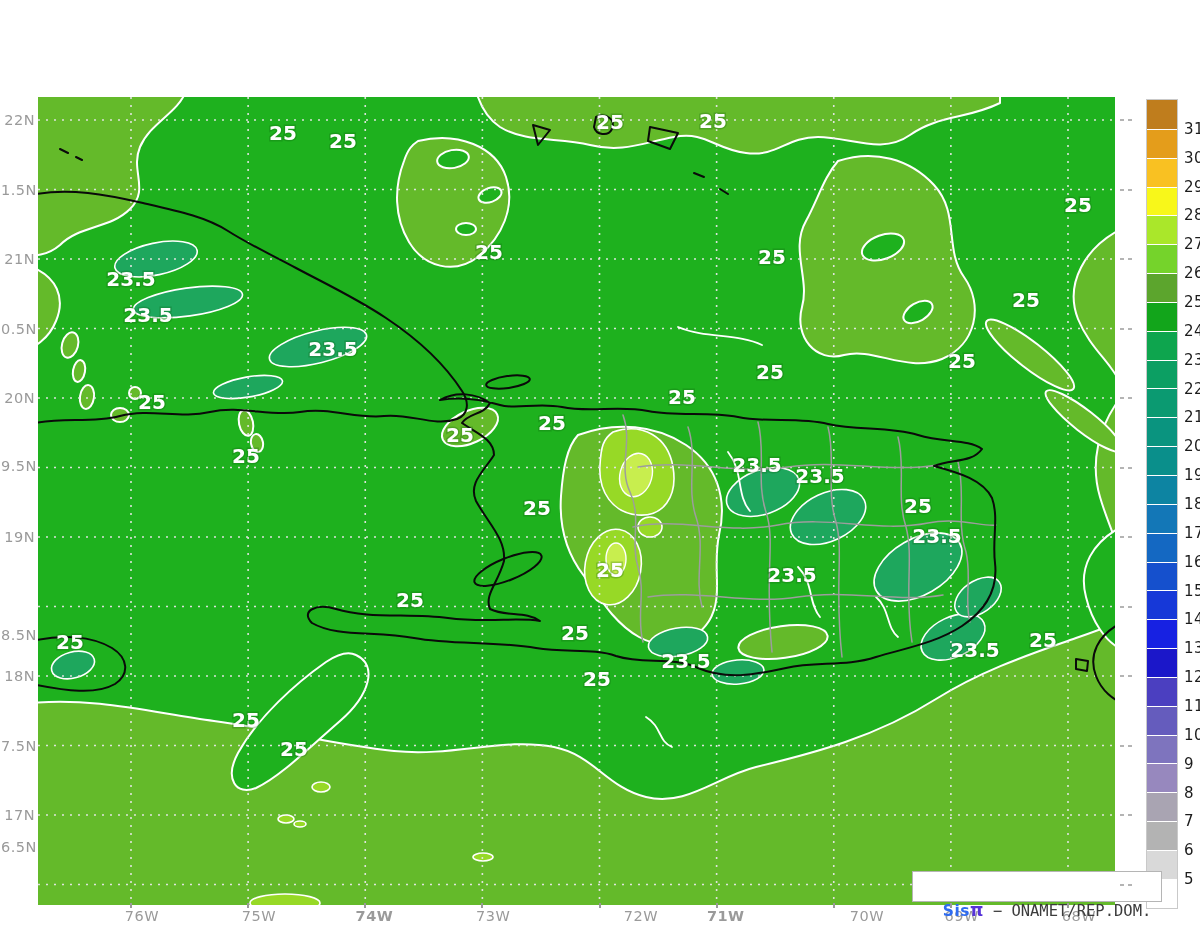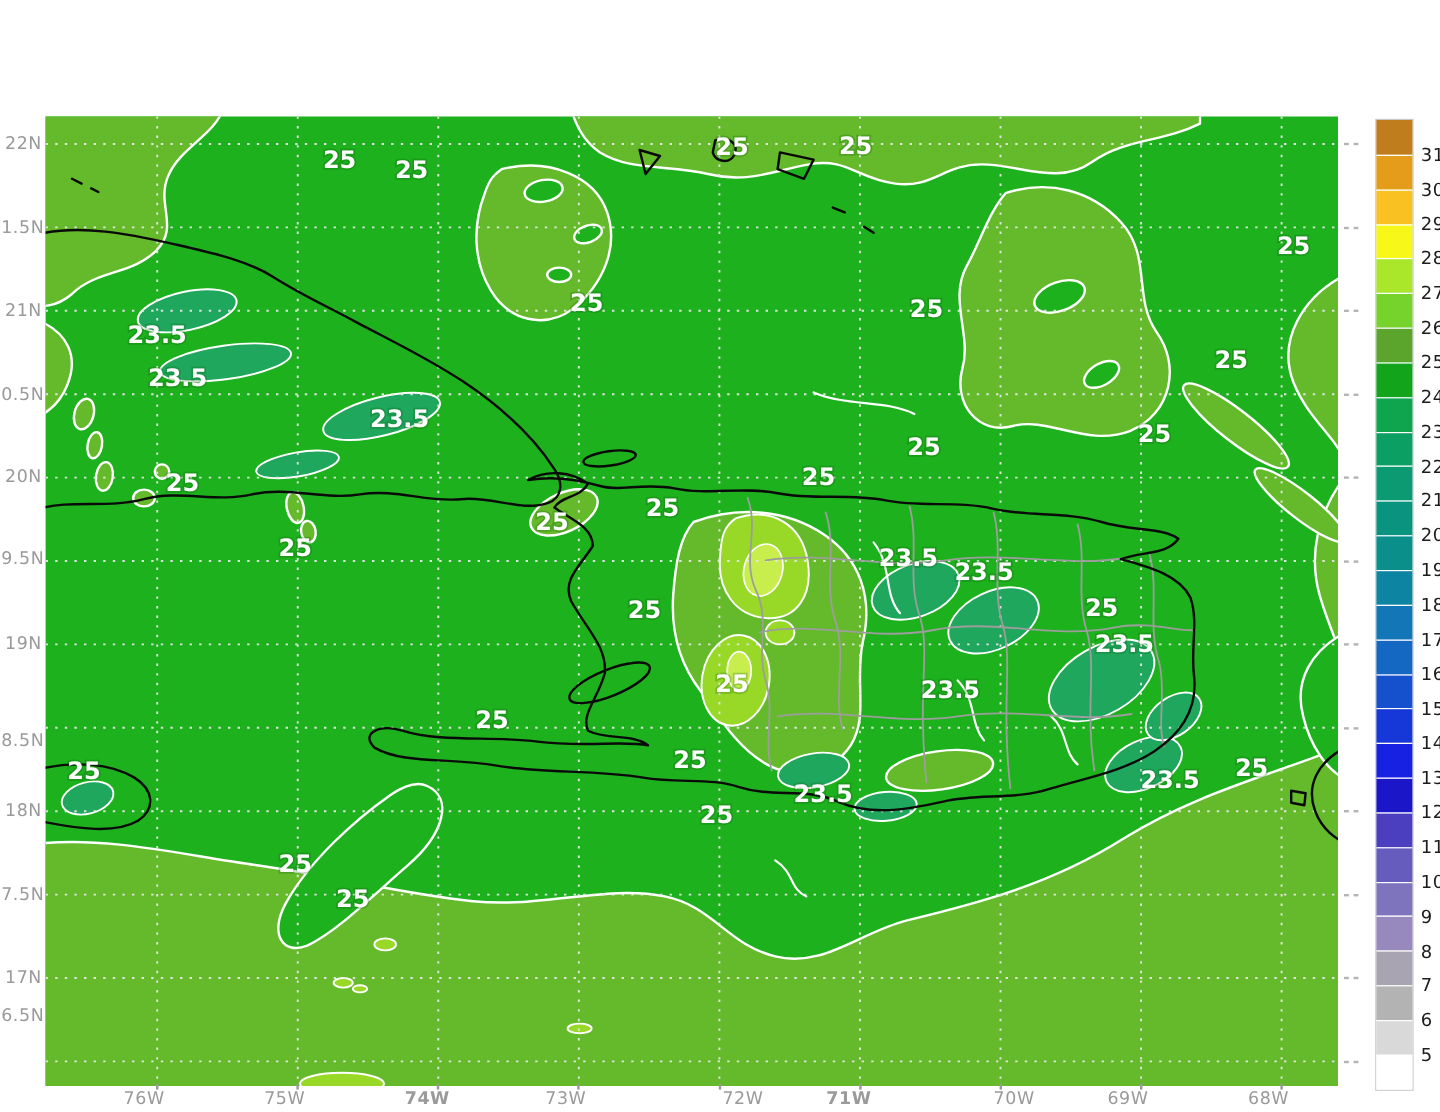--- a/index.html
+++ b/index.html
@@ -9,21 +9,21 @@
          font-family:"DejaVu Sans Mono","Liberation Mono",monospace;
          font-size:27px;letter-spacing:2.6px;color:#2b2b2b;white-space:pre;}
   .sub1{position:absolute;top:44px;left:0;width:1200px;text-align:center;
         font-size:16.5px;letter-spacing:1.4px;color:var(--c-subtitle1);white-space:pre;}
   .sub2{position:absolute;top:66px;left:0;width:1200px;text-align:center;
         font-size:16.5px;letter-spacing:1.0px;color:var(--c-subtitle2);white-space:pre;}
   .mapbox{position:absolute;left:38px;top:97px;width:1077px;height:808px;}
   .mapbox svg{display:block;width:1077px;height:808px;}
   .axis-label{position:absolute;font-size:14.5px;color:var(--c-axis_label);letter-spacing:0.5px;}
   .lat{width:34px;text-align:right;left:1px;height:18px;line-height:18px;}
-  .lon{width:56px;text-align:left;top:907px;height:18px;line-height:18px;}
+  .lon{width:56px;text-align:right;top:907px;height:18px;line-height:18px;}
   .tick-b{position:absolute;width:2px;height:5px;background:#9a9a9a;top:903px;}
   .tick-r{position:absolute;width:4px;height:2px;background:#b4b4b4;}
   .cbar{position:absolute;left:1146px;top:99px;width:60px;height:810px;}
   .cbar-bar{position:absolute;left:0;top:0;width:30px;height:808px;border:1px solid #c9c9c9;background:#fff;}
   .cbar-cell{width:30px;box-sizing:border-box;border-top:1px solid #ffffff;}
   .cbar-lab{position:absolute;left:38px;width:30px;height:18px;line-height:18px;
             font-size:15px;color:#1c1c1c;letter-spacing:0.5px;}
   .wm{position:absolute;left:912px;top:871px;height:24px;background:#ffffff;
       border:1.5px solid #b5b5b5;padding:2px 10px 3px 10px;white-space:pre;
       font-size:15.5px;line-height:24px;}
@@ -202,21 +202,21 @@
   </div>
 
   <div id="lat-axis">
       <div class="axis-label lat" style="top: 111px;">22N</div>
       <div class="axis-label lat" style="top: 180.5px;">1.5N</div>
       <div class="axis-label lat" style="top: 250px;">21N</div>
       <div class="axis-label lat" style="top: 319.5px;">0.5N</div>
       <div class="axis-label lat" style="top: 389px;">20N</div>
       <div class="axis-label lat" style="top: 457px;">9.5N</div>
       <div class="axis-label lat" style="top: 528px;">19N</div>
-      <div class="axis-label lat" style="top: 609px;">8.5N</div>
+      <div class="axis-label lat" style="top: 626px;">8.5N</div>
       <div class="axis-label lat" style="top: 667px;">18N</div>
       <div class="axis-label lat" style="top: 736.5px;">7.5N</div>
       <div class="axis-label lat" style="top: 806px;">17N</div>
       <div class="axis-label lat" style="top: 838px; text-align: center;">6.5N</div>
     </div>
   <div id="lon-axis">
       <div class="axis-label lon" style="left: 103px;">76W</div>
       <div class="axis-label lon" style="left: 220.125px;">75W</div>
       <div class="axis-label lon" style="left: 337.25px; font-weight: bold;">74W</div>
       <div class="axis-label lon" style="left: 454.375px;">73W</div>
@@ -282,20 +282,23 @@
         <div class="cbar-lab" style="top: 598px;">11</div>
         <div class="cbar-lab" style="top: 626.857px;">10</div>
         <div class="cbar-lab" style="top: 655.714px;">9</div>
         <div class="cbar-lab" style="top: 684.571px;">8</div>
         <div class="cbar-lab" style="top: 713.429px;">7</div>
         <div class="cbar-lab" style="top: 742.286px;">6</div>
         <div class="cbar-lab" style="top: 771.143px;">5</div>
       </div>
   </div>
 
+  <div class="wm">
+    <span class="sis">Sis</span><span class="pi">π</span><span class="org"> − </span><span class="org">ONAMET/REP.DOM.</span>
+  </div>
 
 <div class="tick-r" style="left: 1120px; top: 119px;"></div>
     <div class="tick-r" style="left: 1128px; top: 119px;"></div>
     <div class="tick-r" style="left: 1120px; top: 188.5px;"></div>
     <div class="tick-r" style="left: 1128px; top: 188.5px;"></div>
     <div class="tick-r" style="left: 1120px; top: 258px;"></div>
     <div class="tick-r" style="left: 1128px; top: 258px;"></div>
     <div class="tick-r" style="left: 1120px; top: 327.5px;"></div>
     <div class="tick-r" style="left: 1128px; top: 327.5px;"></div>
     <div class="tick-r" style="left: 1120px; top: 397px;"></div>

